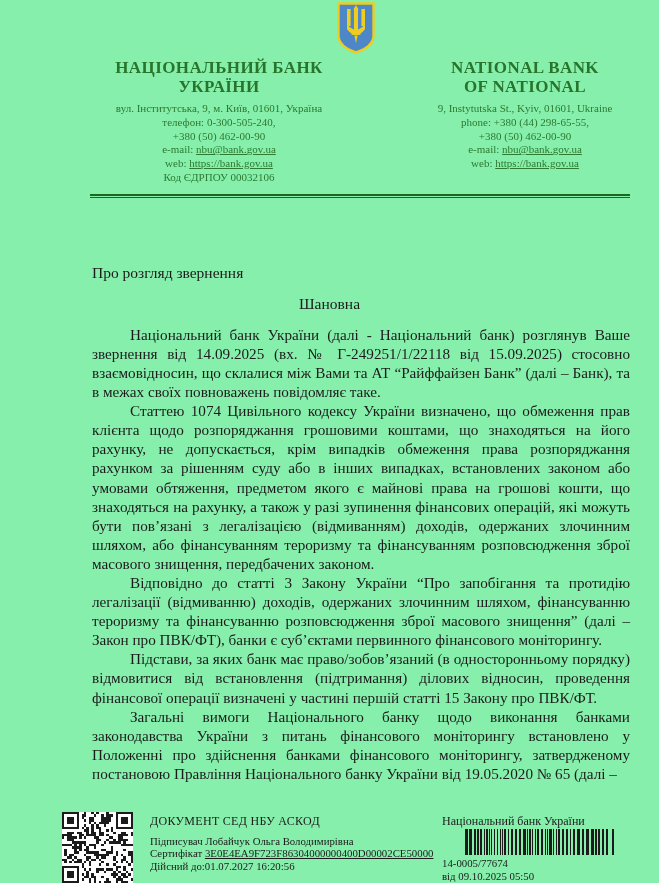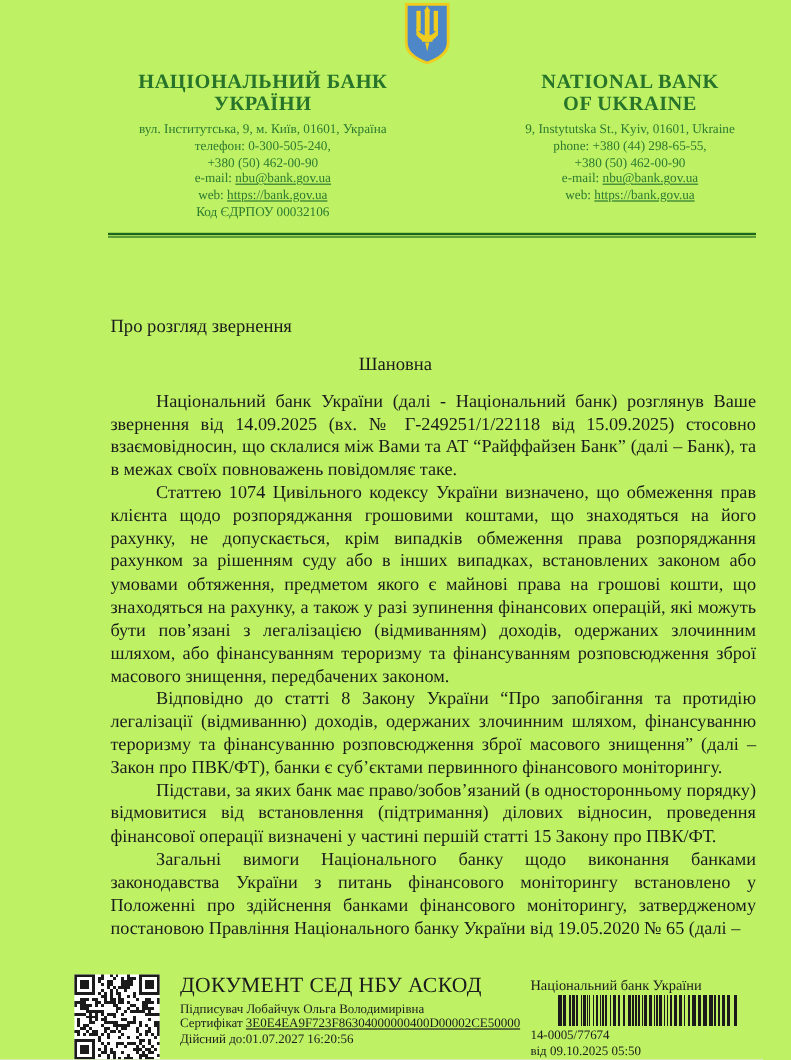--- a/index.html
+++ b/index.html
@@ -1,18 +1,18 @@
 <!DOCTYPE html>
 <html><head>
 <meta charset="utf-8">
 <style>
   html,body{margin:0;padding:0;background:#e8e8e8;}
   .page{
     position:relative;width:659px;height:883px;margin:0 auto;
-    background:#bef264;overflow:hidden;color:#1b1b1b;
+    background:#86efac;overflow:hidden;color:#1b1b1b;
     font-family:"Liberation Serif","DejaVu Serif",serif;
   }
   
   .emblem{position:absolute;left:337px;top:2px;width:38px;height:52px;}
   .header-cols{display:flex;padding:58px 20px 0 90px;}
   .col{text-align:center;}
   .col-left{width:258px;}
   .col-right{width:228px;margin-left:auto;}
   .bank-title{
     color:#27742a;font-weight:bold;font-size:17px;line-height:19px;
@@ -30,21 +30,21 @@
   .salutation{margin-top:13px;text-align:center;font-size:15.5px;}
   .body{margin:12px 29px 0 92px;}
   .body p{
     margin:0;text-indent:38px;text-align:justify;
     font-size:15.2px;line-height:19.1px;
   }
   
   .stamp{position:absolute;left:0;top:810px;width:659px;height:73px;font-size:10.8px;}
   .qr{position:absolute;left:62px;top:2px;width:71px;height:71px;}
   .stamp-text{position:absolute;left:150px;top:5px;line-height:12.6px;}
-  .stamp-sys{font-size:18px;margin-bottom:7px;letter-spacing:.3px;}
+  .stamp-sys{font-size:12px;margin-bottom:7px;letter-spacing:.3px;}
   .stamp-right{position:absolute;left:442px;top:5px;width:196px;text-align:left;line-height:12.4px;}
   .org{font-size:12px;margin-bottom:2px;}
   .barcode{display:block;margin:0 auto 2px auto;}
 </style>
 </head>
 <body>
 
 <div class="page">
 
   <div class="emblem">
@@ -73,41 +73,41 @@
         <div class="contact-line">телефон: 0-300-505-240,</div>
         <div class="contact-line">+380 (50) 462-00-90</div>
         <div class="contact-line"><span>e-mail: </span><span class="u">nbu@bank.gov.ua</span></div>
         <div class="contact-line"><span>web: </span><span class="u">https://bank.gov.ua</span></div>
         <div class="contact-line">Код ЄДРПОУ 00032106</div>
       </div>
     </div>
     <div class="col col-right">
       <div class="bank-title">
         <div>NATIONAL BANK</div>
-        <div>OF UKRAINE</div>
+        <div>OF NATIONAL</div>
       </div>
       <div class="contact">
         <div class="contact-line">9, Instytutska St., Kyiv, 01601, Ukraine</div>
         <div class="contact-line">phone: +380 (44) 298-65-55,</div>
         <div class="contact-line">+380 (50) 462-00-90</div>
         <div class="contact-line"><span>e-mail: </span><span class="u">nbu@bank.gov.ua</span></div>
         <div class="contact-line"><span>web: </span><span class="u">https://bank.gov.ua</span></div>
       </div>
     </div>
   </div>
 
   <div class="rule"></div>
 
   <div class="subject">Про розгляд звернення</div>
   <div class="salutation">Шановна</div>
 
   <div class="body">
     <p>Національний банк України (далі - Національний банк) розглянув Ваше звернення від 14.09.2025 (вх. № Г-249251/1/22118 від 15.09.2025) стосовно взаємовідносин, що склалися між Вами та АТ “Райффайзен Банк” (далі – Банк), та в межах своїх повноважень повідомляє таке.</p>
     <p>Статтею 1074 Цивільного кодексу України визначено, що обмеження прав клієнта щодо розпоряджання грошовими коштами, що знаходяться на його рахунку, не допускається, крім випадків обмеження права розпоряджання рахунком за рішенням суду або в інших випадках, встановлених законом або умовами обтяження, предметом якого є майнові права на грошові кошти, що знаходяться на рахунку, а також у разі зупинення фінансових операцій, які можуть бути пов’язані з легалізацією (відмиванням) доходів, одержаних злочинним шляхом, або фінансуванням тероризму та фінансуванням розповсюдження зброї масового знищення, передбачених законом.</p>
-    <p>Відповідно до статті 8 Закону України “Про запобігання та протидію легалізації (відмиванню) доходів, одержаних злочинним шляхом, фінансуванню тероризму та фінансуванню розповсюдження зброї масового знищення” (далі – Закон про ПВК/ФТ), банки є суб’єктами первинного фінансового моніторингу.</p>
+    <p>Відповідно до статті 3 Закону України “Про запобігання та протидію легалізації (відмиванню) доходів, одержаних злочинним шляхом, фінансуванню тероризму та фінансуванню розповсюдження зброї масового знищення” (далі – Закон про ПВК/ФТ), банки є суб’єктами первинного фінансового моніторингу.</p>
     <p>Підстави, за яких банк має право/зобов’язаний (в односторонньому порядку) відмовитися від встановлення (підтримання) ділових відносин, проведення фінансової операції визначені у частині першій статті 15 Закону про ПВК/ФТ.</p>
     <p>Загальні вимоги Національного банку щодо виконання банками законодавства України з питань фінансового моніторингу встановлено у Положенні про здійснення банками фінансового моніторингу, затвердженому постановою Правління Національного банку України від 19.05.2020 № 65 (далі –</p>
   </div>
 
   <div class="stamp">
     <div class="qr">
       <svg id="qr-svg" width="71" height="71" xmlns="http://www.w3.org/2000/svg" shape-rendering="crispEdges">
           <rect x="0" y="0" width="71" height="71" fill="#ffffff"></rect>
           <rect x="22.034482758620687" y="0" width="2.4482758620689653" height="2.4482758620689653" fill="#1b1b1b"></rect>
           <rect x="29.379310344827584" y="0" width="2.4482758620689653" height="2.4482758620689653" fill="#1b1b1b"></rect>

